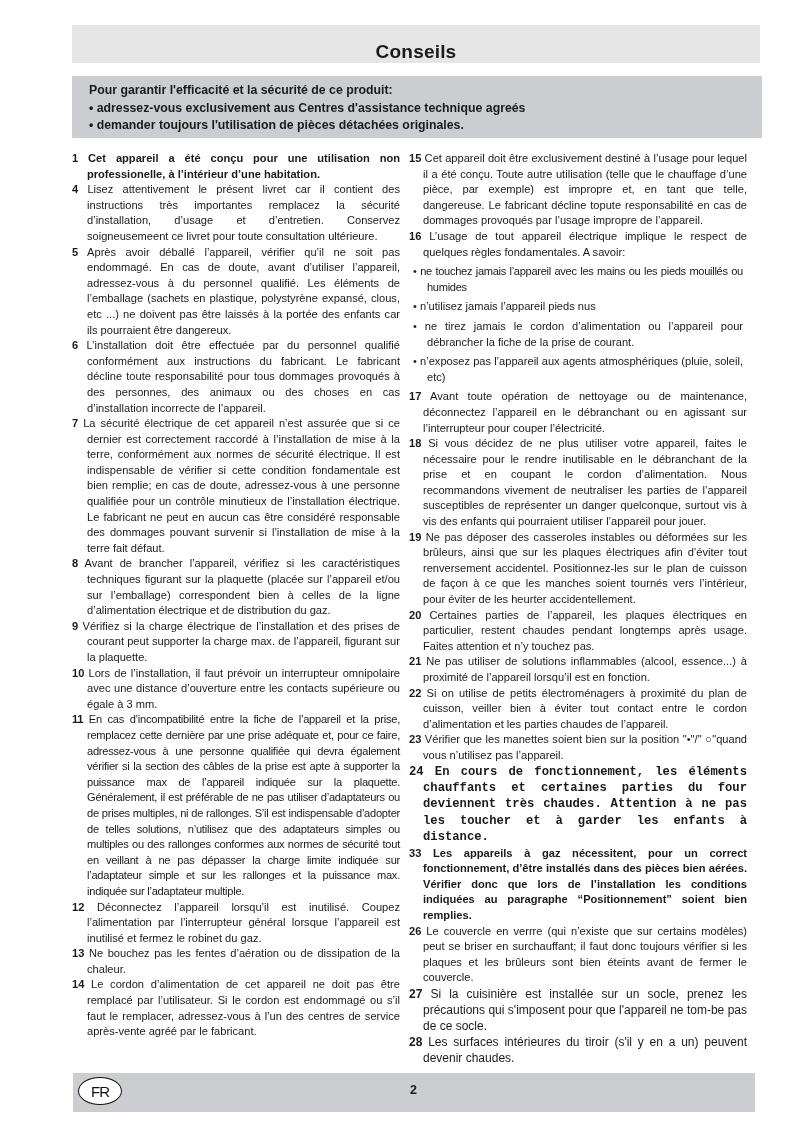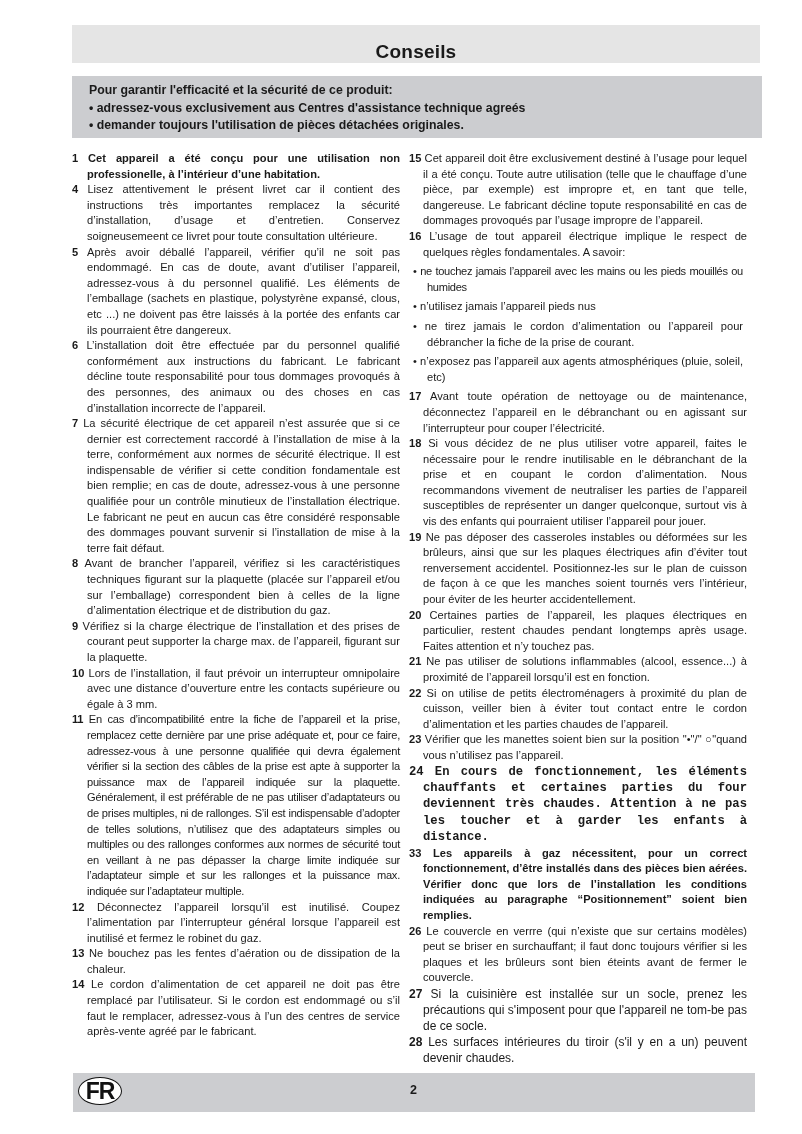--- a/index.html
+++ b/index.html
@@ -36,21 +36,21 @@
   .col.right .item { padding-left: 14px; text-indent: -14px; }
   .bullet { padding-left: 14px; text-indent: -14px; margin: 4px; text-align: justify; }
   .footer-bar {
     position: absolute; left: 73px; top: 1073px; width: 682px; height: 39px;
     background: #cccdd0;
   }
   .fr-badge {
     position: absolute; left: 5px; top: 4px; width: 44px; height: 28px;
     border: 1.5px solid #111; border-radius: 50%; background: #ffffff;
     display: flex; align-items: center; justify-content: center;
-    font-weight: bold; font-size: 23px; letter-spacing: -1px; color: #111;
+    font-weight: normal; font-size: 15px; letter-spacing: -1px; color: #111;
     box-sizing: border-box;
   }
   .page-num {
     position: absolute; left: 337px; top: 10px; font-weight: bold; font-size: 12.5px; color: #1a1a1a;
   }
 </style>
 </head>
 <body>
 
 <div class="title-bar">

